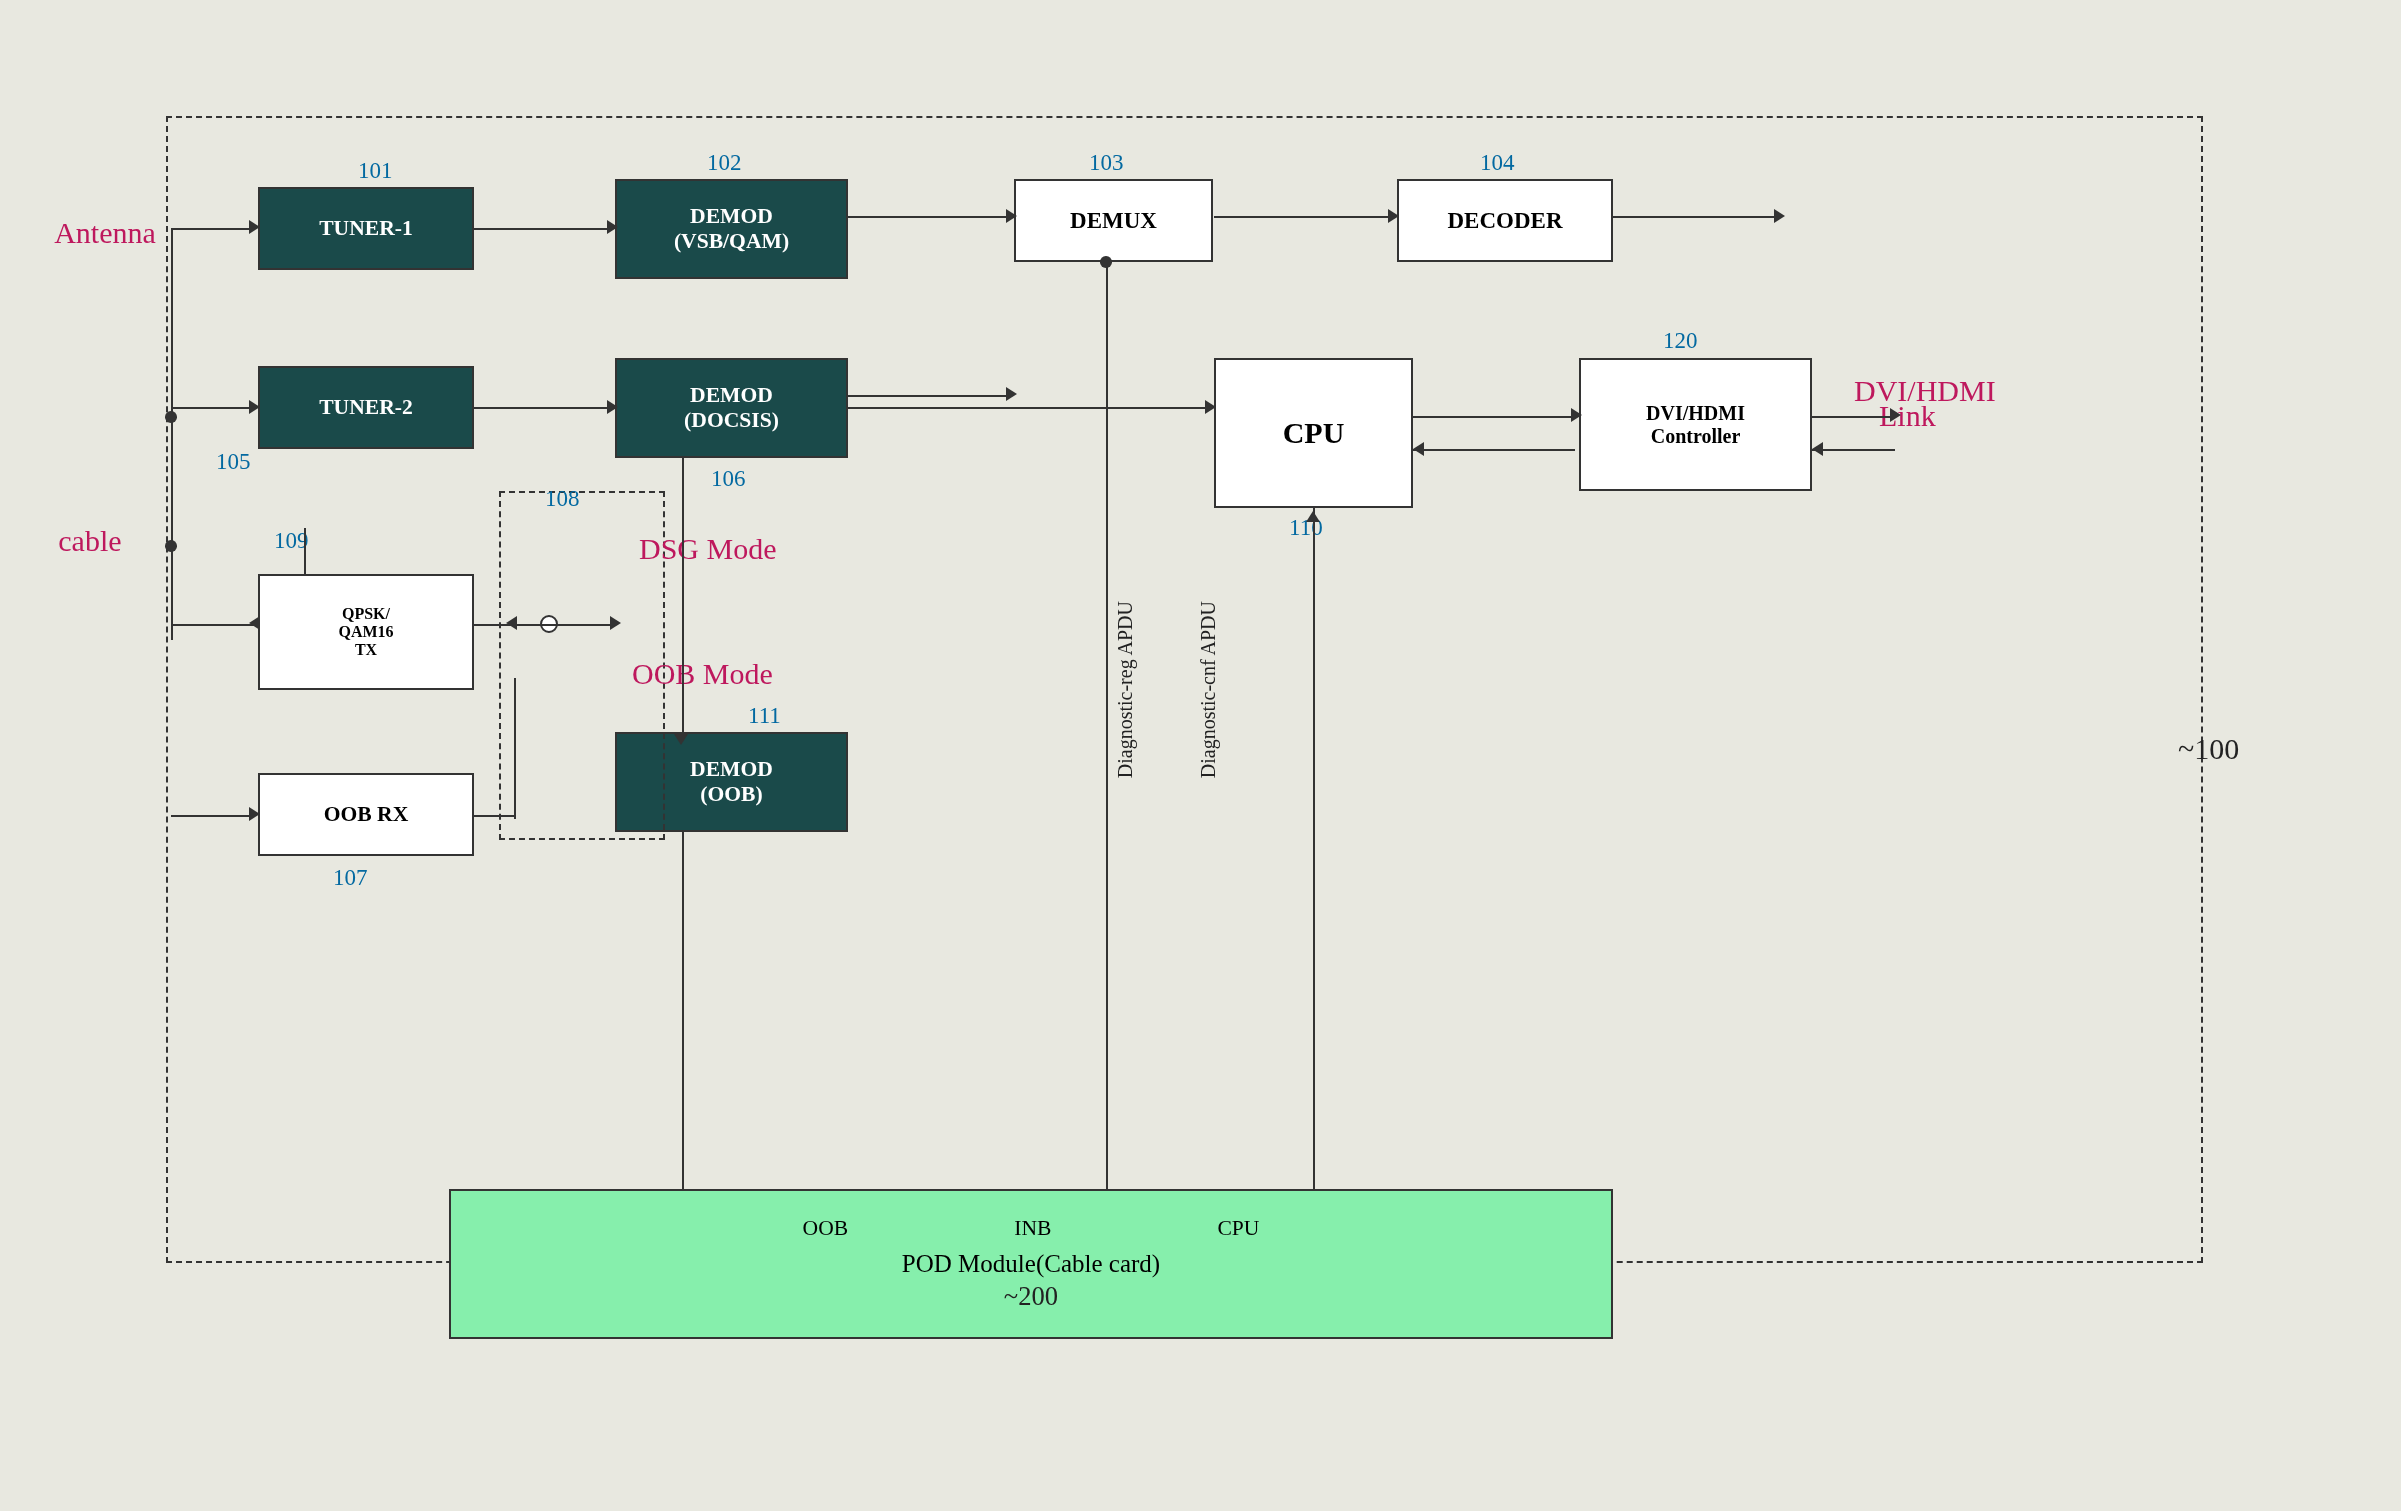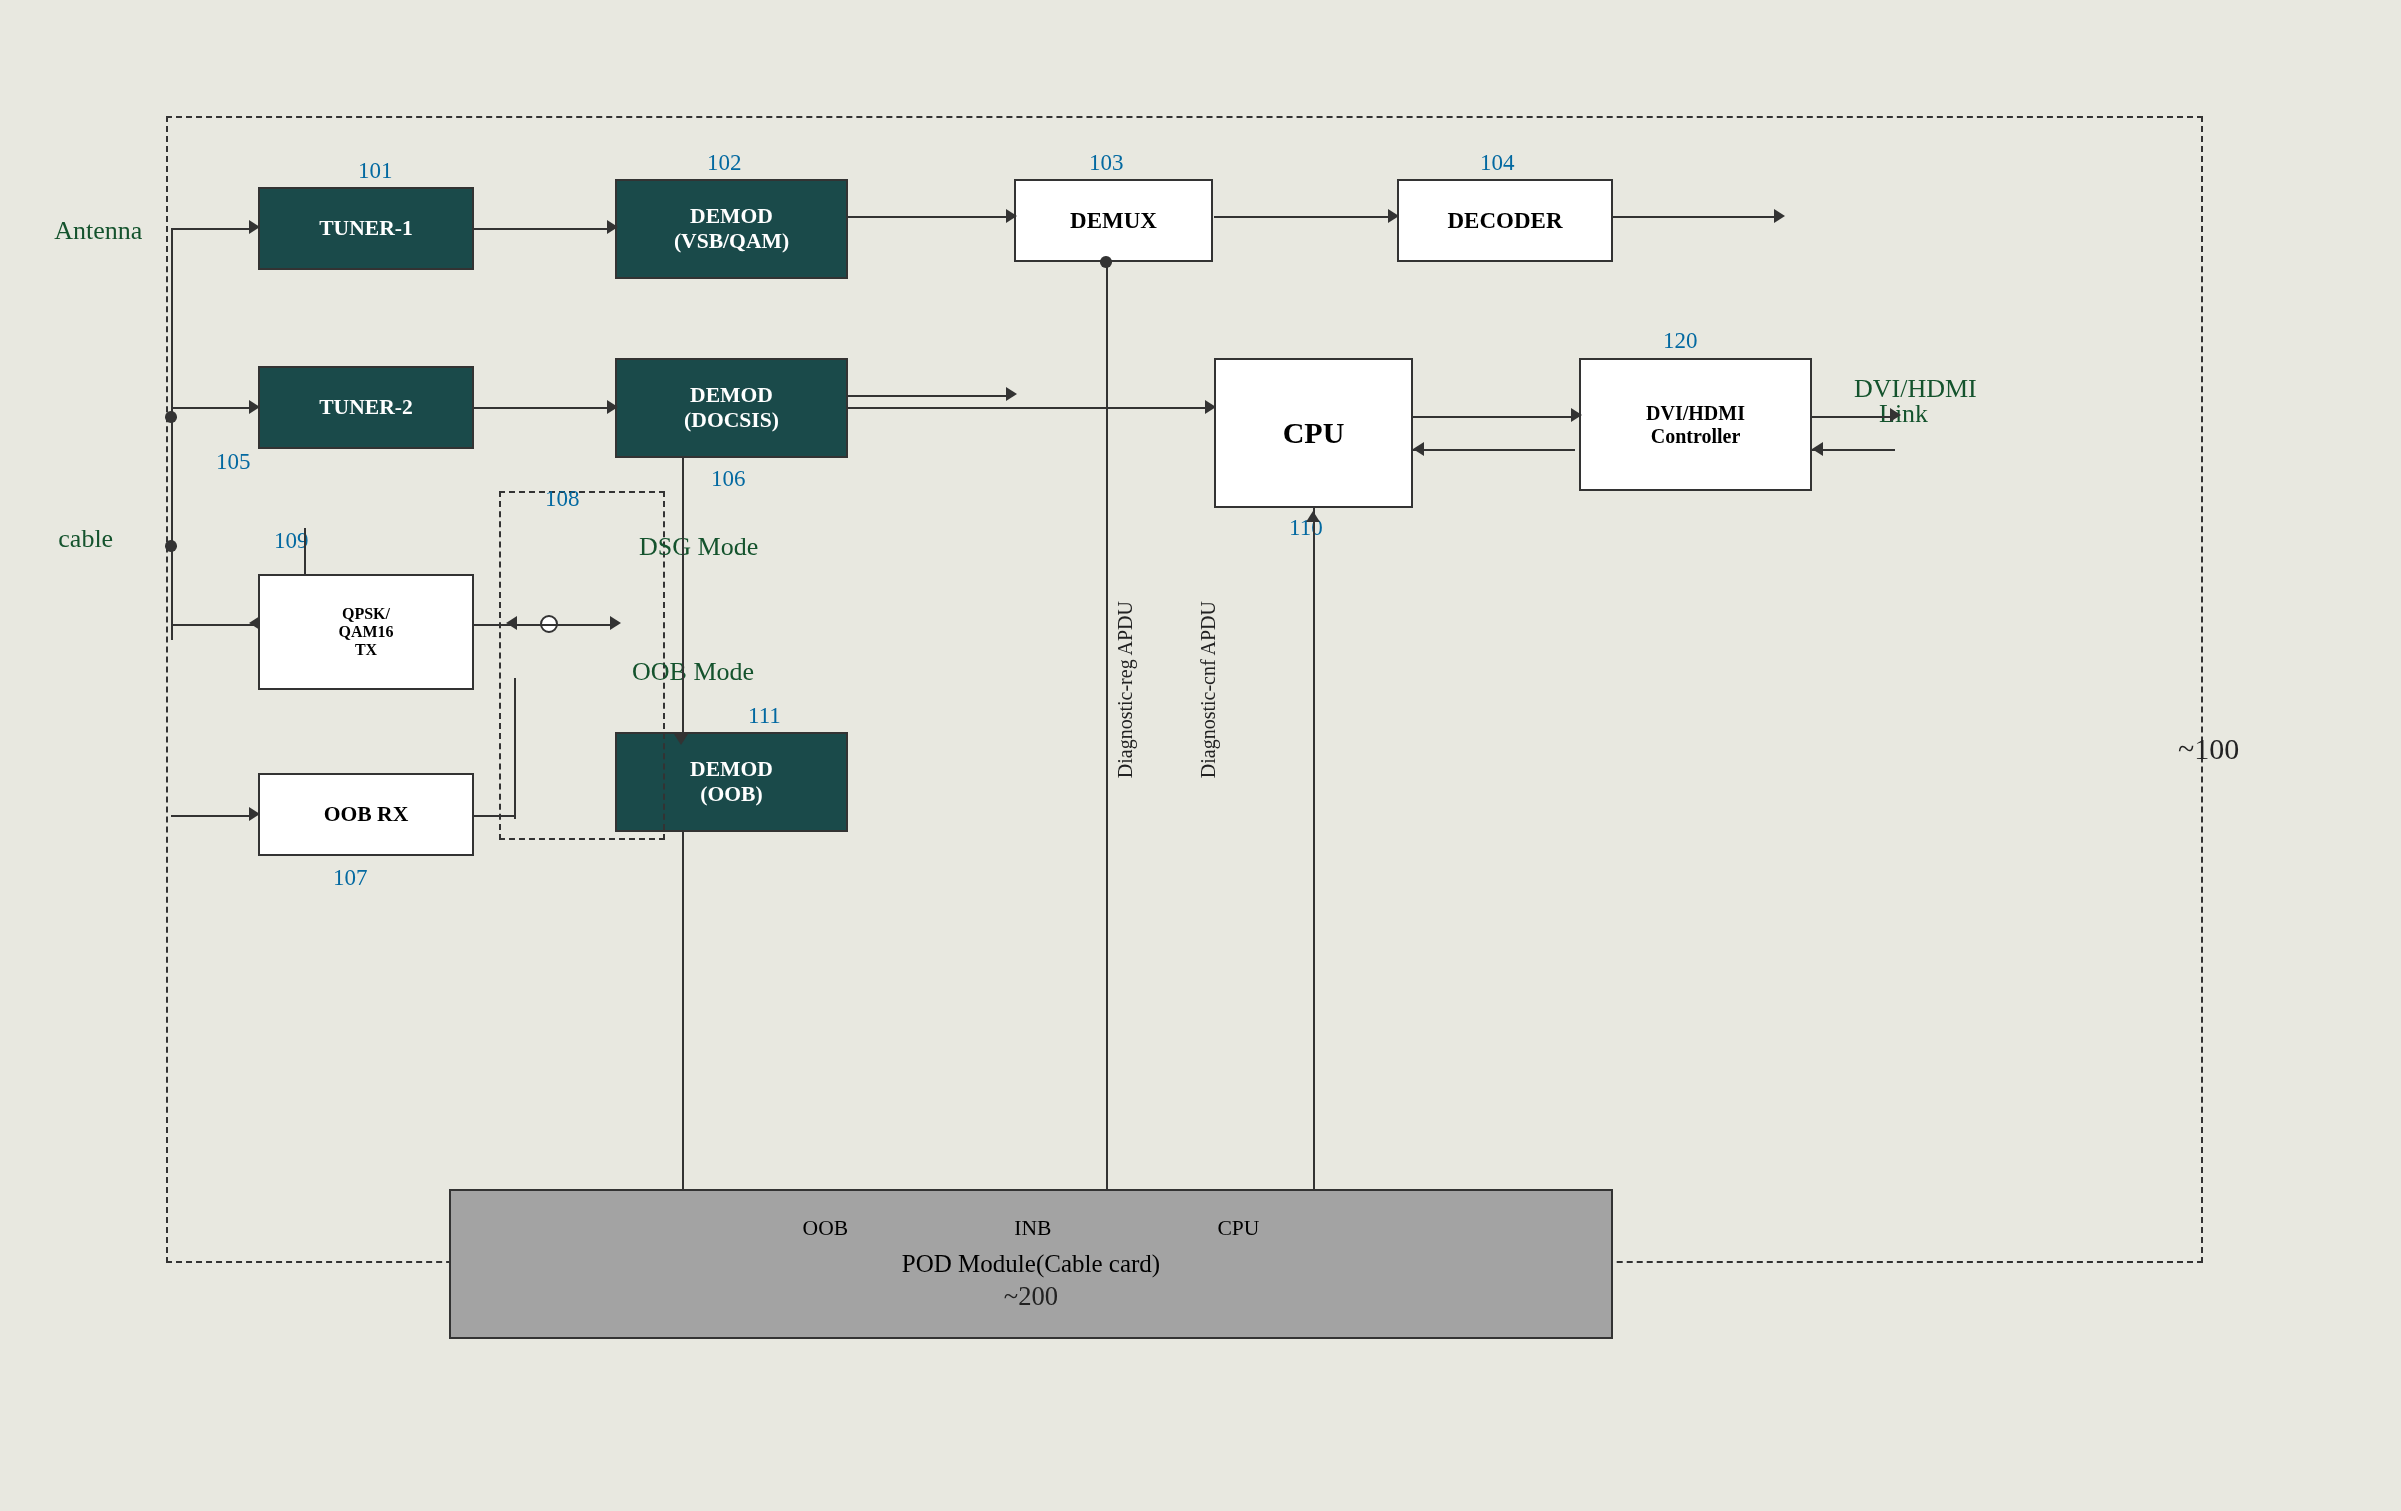--- a/index.html
+++ b/index.html
@@ -29,21 +29,21 @@
       background: transparent;
     }
     
     .pod-box {
       position: absolute;
       top: 1139px;
       left: 399px;
       width: 1164px;
       height: 150px;
       border: 2.5px solid #333;
-      background: #a3a3a3;
+      background: #86efac;
       display: flex;
       align-items: center;
       justify-content: center;
       flex-direction: column;
     }
     
     .block {
       position: absolute;
       border: 2.1px solid #333;
       background: #1a4a4a;
@@ -107,23 +107,23 @@
     .arrowhead-up {
       position: absolute;
       width: 0;
       height: 0;
       border-left: 7.5px solid transparent;
       border-right: 7.5px solid transparent;
       border-bottom: 11.6px solid #333;
     }
     .side-label {
       position: absolute;
-      font-size: 26px;
-      font-family: 'Times New Roman', serif;
-      color: #14532d;
+      font-size: 30px;
+      font-family: 'Times New Roman', serif;
+      color: #be185d;
     }
     .rotated-text {
       writing-mode: vertical-rl;
       transform: rotate(180deg);
       font-size: 20px;
       font-family: 'Times New Roman', serif;
       color: #222;
       white-space: nowrap;
     }
     .pod-labels {

